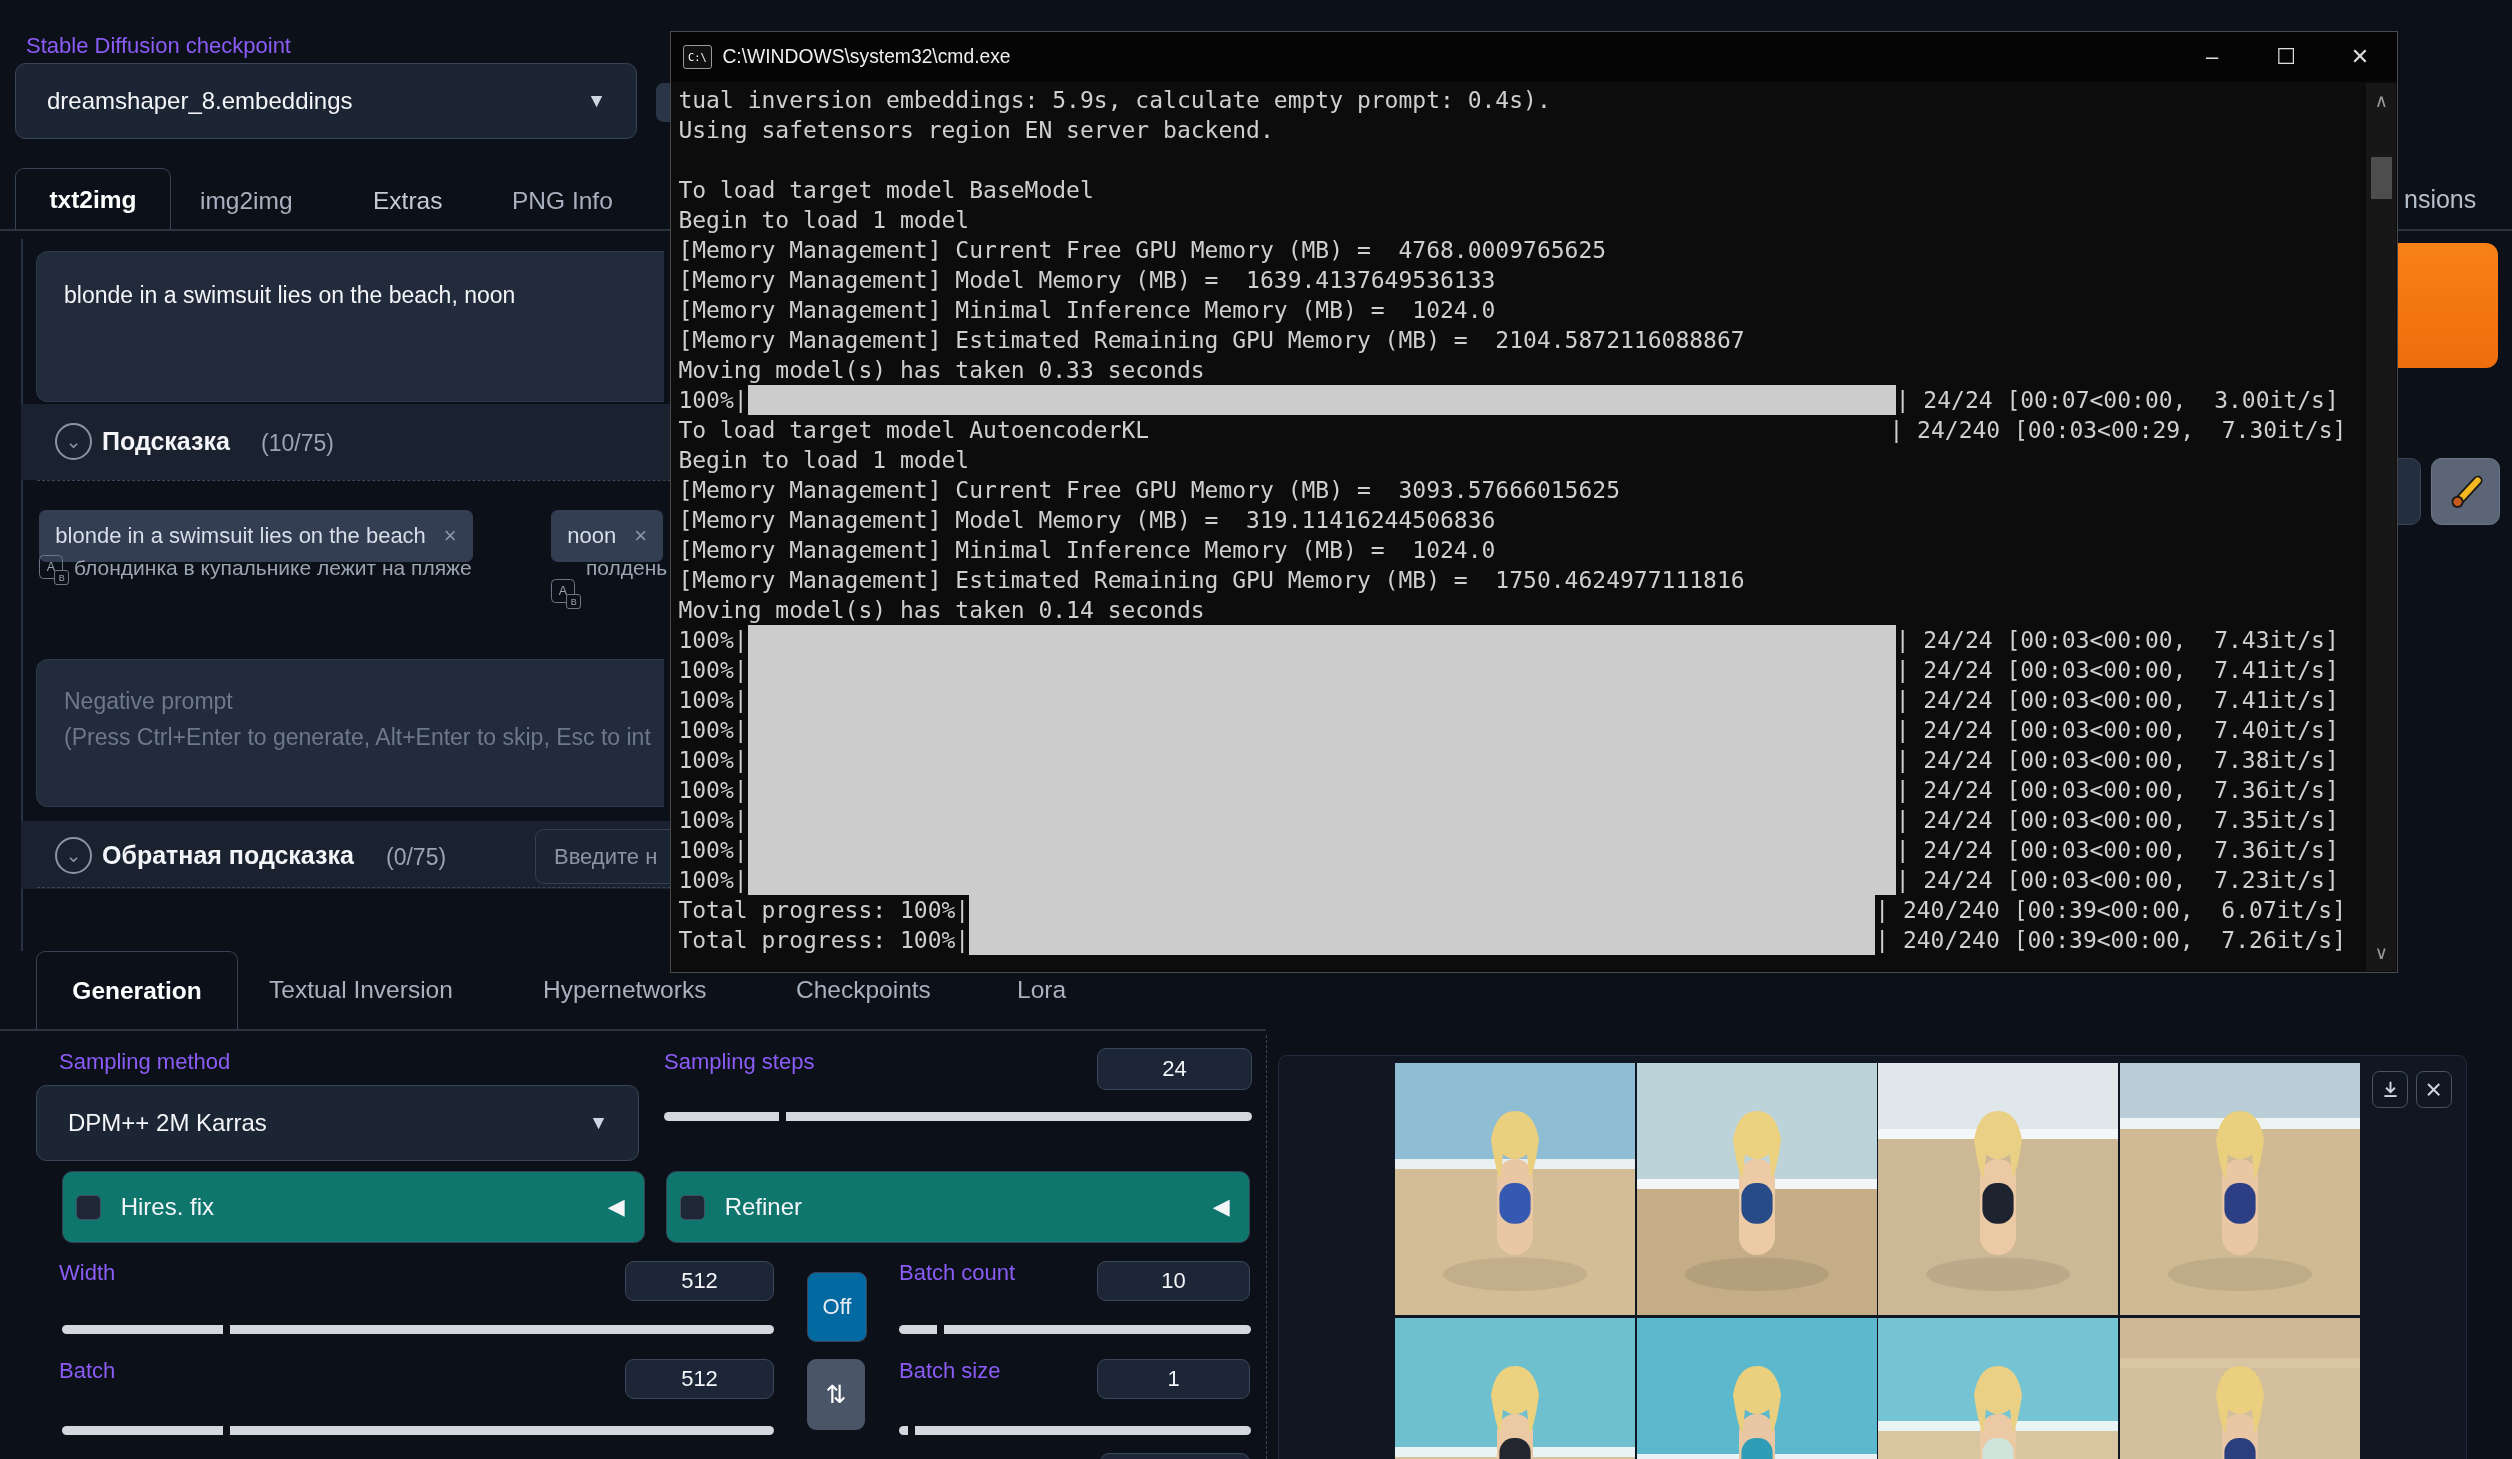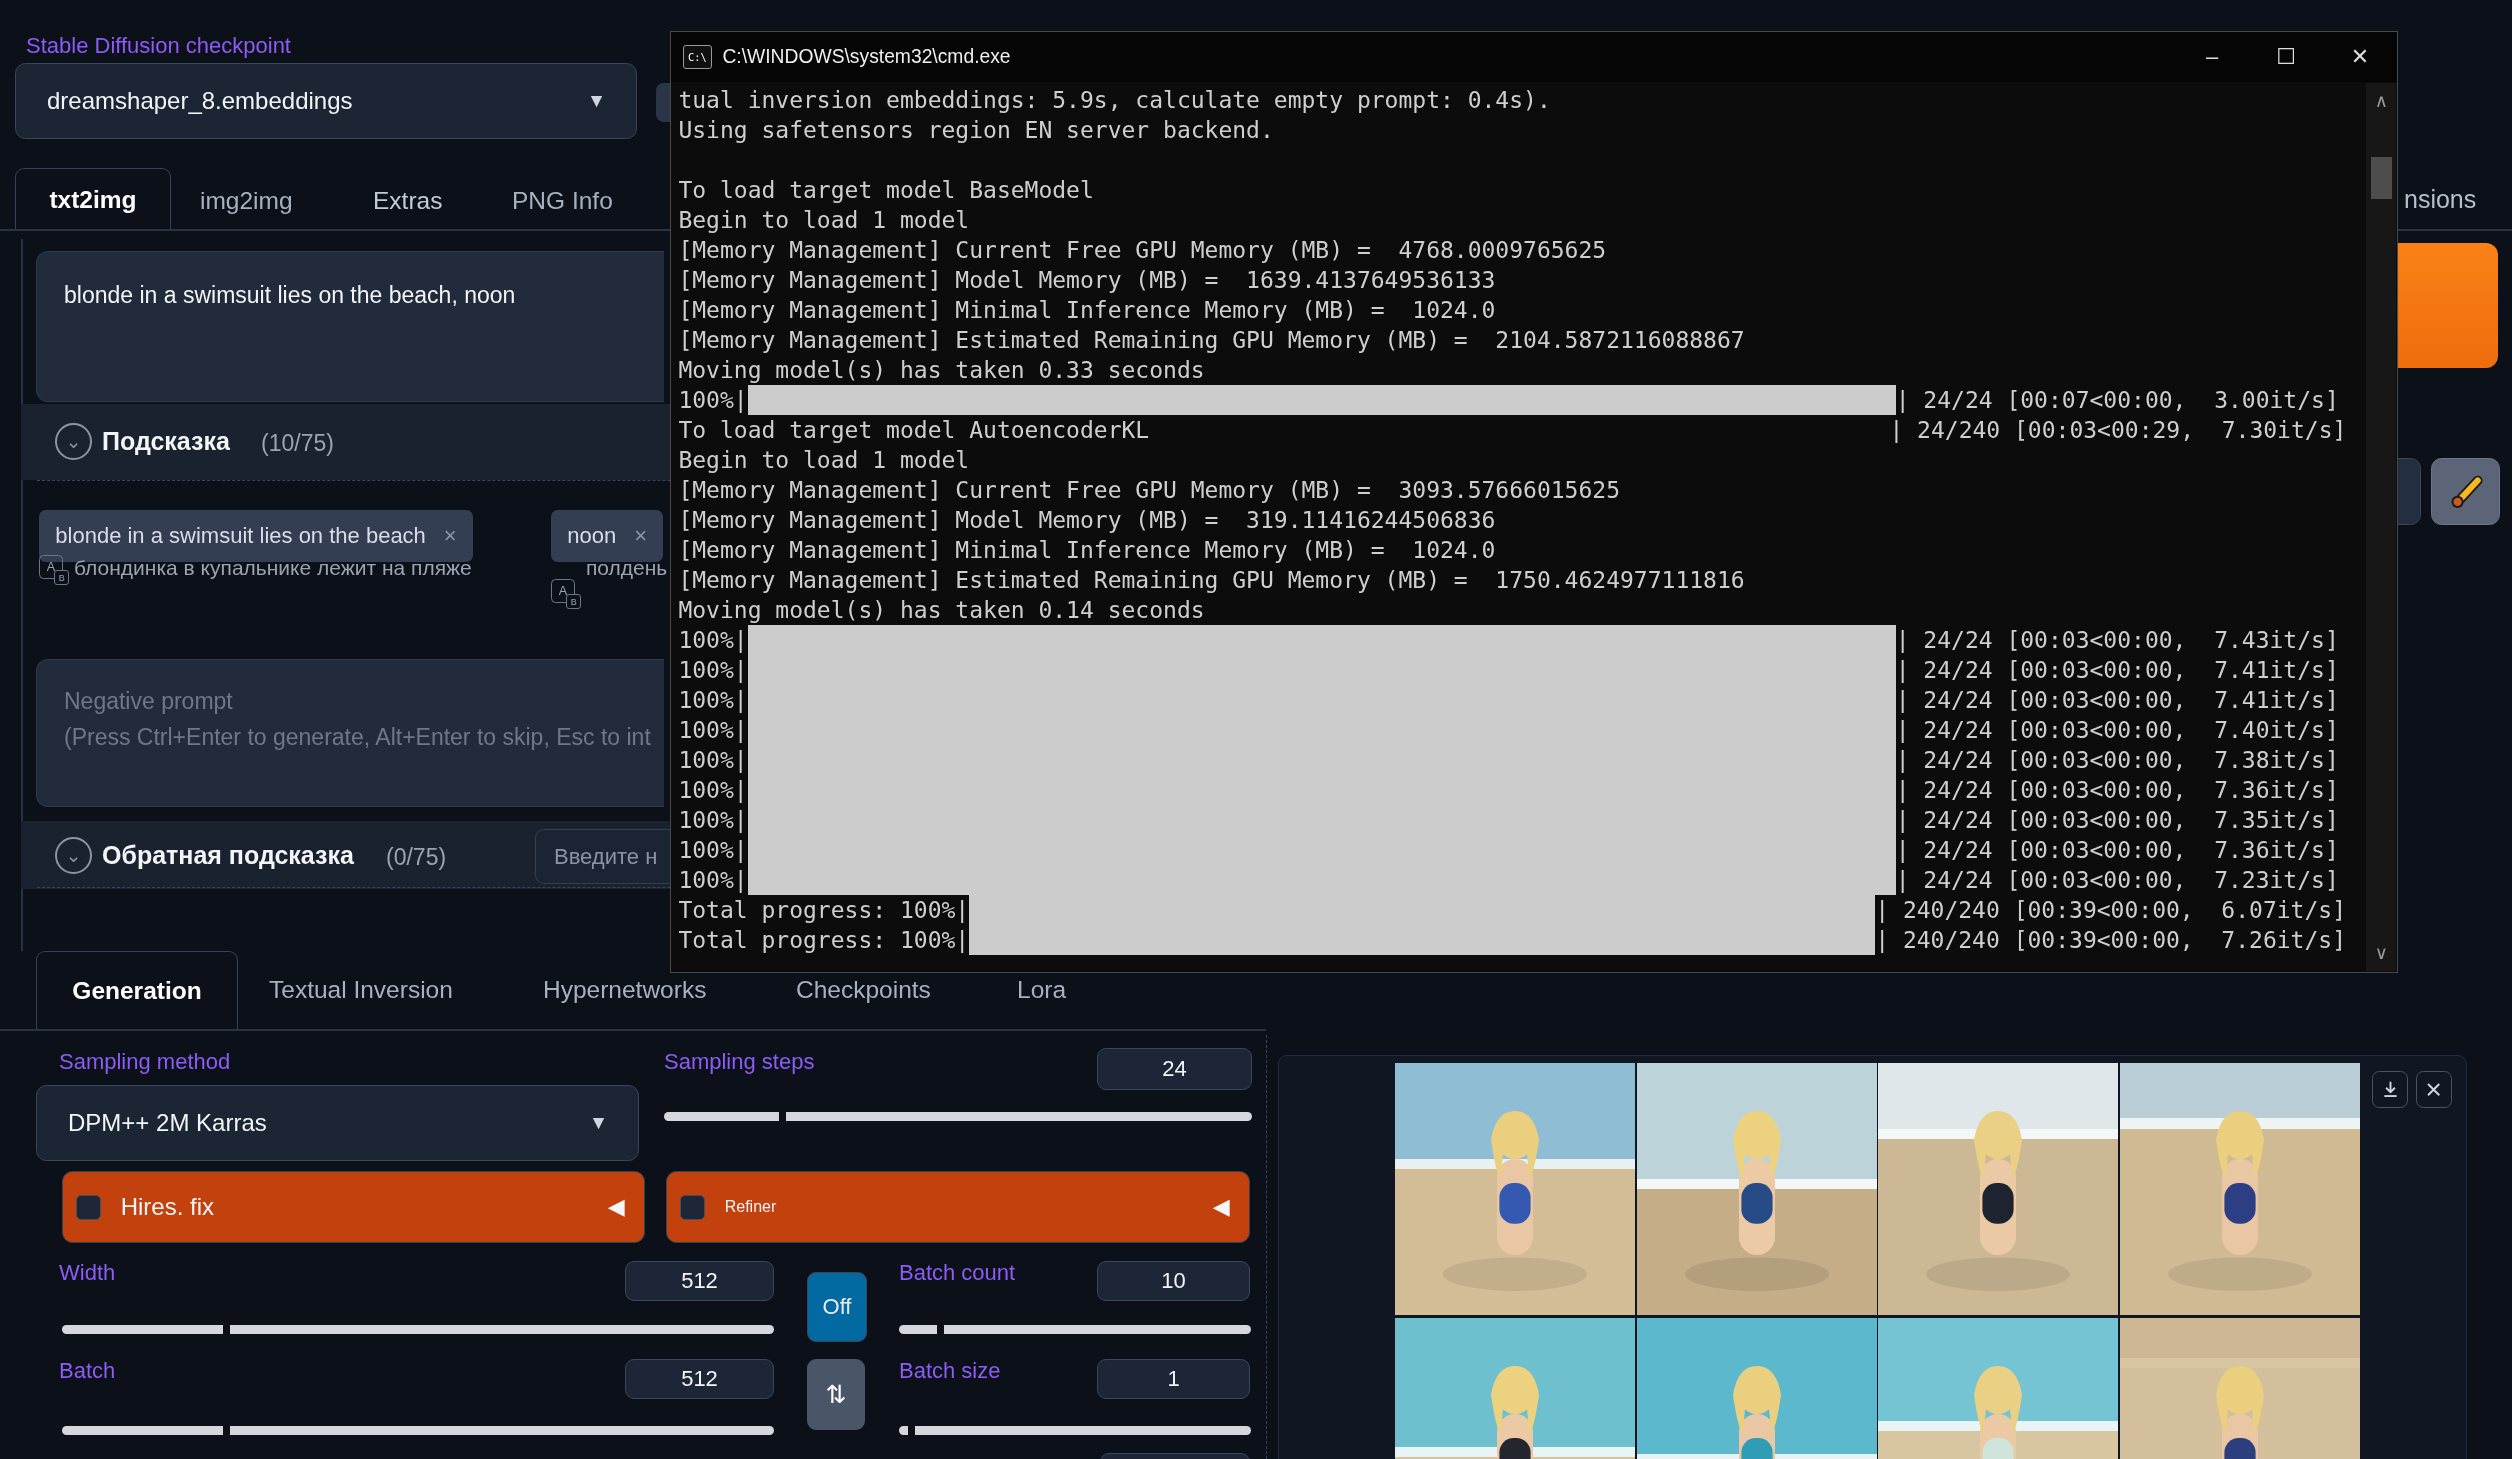--- a/index.html
+++ b/index.html
@@ -13,21 +13,21 @@
   .dropdown{background:#1c2534;border:1.1px solid #3a4659;border-radius:10.4px;
             display:flex;align-items:center;box-sizing:border-box;cursor:pointer;}
   .dropdown .dd-text{font-size:24px;color:#f3f5f8;padding-left:31px;flex:1;}
   .dropdown .caret{color:#cfd6e1;font-size:19.3px;padding-right:30px;}
   .valuebox{background:#1d2636;border:1.1px solid #3a4659;border-radius:9px;
             display:flex;align-items:center;justify-content:center;
             font-size:22px;color:#f3f5f8;box-sizing:border-box;}
   .slider{background:#d4d7db;height:9px;border-radius:4.5px;}
   .slider .knob{position:absolute;top:-2.2px;width:7.4px;height:13.4px;background:#0d1117;border-radius:2.2px;}
   .accordion{border:1.1px solid #364357;border-radius:10.4px;box-sizing:border-box;
-             display:flex;align-items:center;background:#c2410c;}
+             display:flex;align-items:center;background:#0f766e;}
   .checkbox{width:25px;height:25px;background:#1e2736;border:1.5px solid #434f63;border-radius:5.2px;box-sizing:border-box;}
   .tri{color:#f3f5f8;font-size:22px;}
   .tabtxt{font-size:24.5px;color:#a8b1bf;cursor:pointer;}
   .tabsel{color:#ffffff;font-weight:bold;}
   .tabbox{border:1.1px solid #364357;border-bottom:none;border-radius:9px 9px 0 0;
           display:flex;align-items:center;justify-content:center;background:#0c1018;}
   .hline{background:#2a3441;height:1.5px;}
   .dashedh{border-top:1.5px dashed #39455a;}
   .dashedv{border-left:1.5px dashed #39455a;}
 
@@ -169,21 +169,21 @@
     <div class="knob" style="left:115px;"></div>
   </div>
 
   <div class="abs accordion" style="left:62px;top:1171px;width:583px;height:72px;">
     <div class="checkbox" style="margin-left:13.4px;"></div>
     <span style="font-size:24px;color:#f3f5f8;margin-left:19.3px;flex:1;">Hires. fix</span>
     <span class="tri" style="margin-right:19.3px;">◀</span>
   </div>
   <div class="abs accordion" style="left:666px;top:1171px;width:584px;height:72px;">
     <div class="checkbox" style="margin-left:13.4px;"></div>
-    <span style="font-size:16px;color:#f3f5f8;margin-left:19.3px;flex:1;">Refiner</span>
+    <span style="font-size:24px;color:#f3f5f8;margin-left:19.3px;flex:1;">Refiner</span>
     <span class="tri" style="margin-right:19.3px;">◀</span>
   </div>
 
   <div class="abs lbl" style="left:59px;top:1260px;">Width</div>
   <div class="abs valuebox" style="left:625px;top:1261px;width:149px;height:40px;">512</div>
   <div class="abs slider" style="left:62px;top:1325px;width:712px;">
     <div class="knob" style="left:161px;"></div>
   </div>
 
   <div class="abs offbtn" style="left:807px;top:1272px;width:58px;height:68px;">Off</div>

